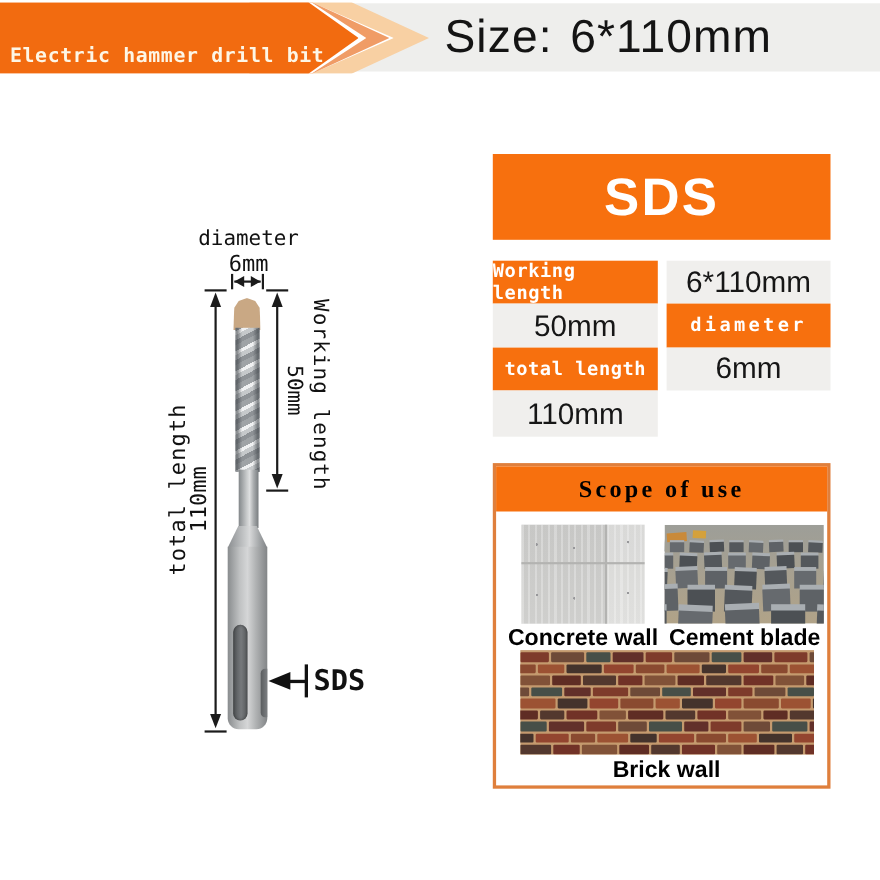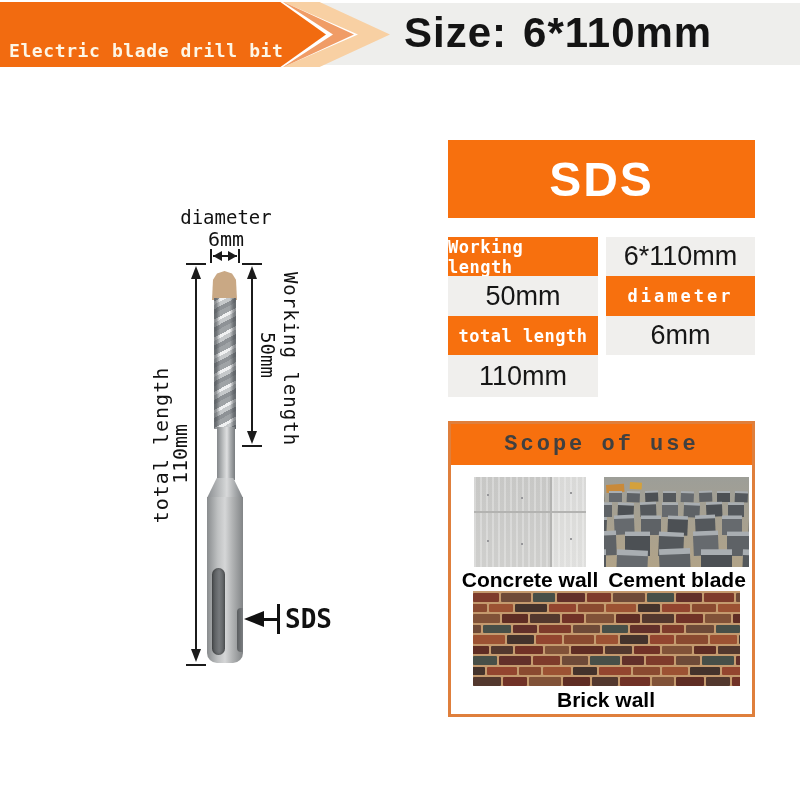--- a/index.html
+++ b/index.html
@@ -20,21 +20,21 @@
     clip-path:polygon(0 0,85% 0,100% 50%,85% 100%,0 100%);}
   .banner-main{position:absolute;left:0;top:2px;width:326px;height:65px;background:#f26b10;
     clip-path:polygon(0 0,86% 0,100% 50%,86% 100%,0 100%);
     color:#fdf6e6;padding:2px 0 0 9px;box-sizing:border-box;}
   .banner-row1{display:flex;align-items:baseline;gap:9px;height:34px;}
   .banner-brand{font-family:"DejaVu Sans Mono",monospace;font-weight:bold;font-size:31px;color:#171411;letter-spacing:1px;}
   .banner-sub{font-family:"DejaVu Sans Mono",monospace;font-weight:bold;font-size:18px;letter-spacing:.5px;}
   .banner-row2{font-family:"DejaVu Sans Mono",monospace;font-weight:bold;font-size:18px;letter-spacing:.6px;margin-top:2px;}
 
   .size-title{position:absolute;left:404px;top:9px;display:flex;gap:16px;
-    font-weight:bold;font-size:42px;color:#141414;letter-spacing:1px;text-align:center;}
+    font-weight:normal;font-size:42px;color:#141414;letter-spacing:1px;text-align:center;}
 
   
   .bit-tip{position:absolute;left:212px;top:271px;width:25px;height:29px;
     clip-path:polygon(50% 0,80% 9%,96% 30%,100% 100%,0 100%,4% 30%,20% 9%);
     background:
       radial-gradient(circle 3px at 30% 35%,rgba(90,70,50,.55) 40%,transparent 70%),
       radial-gradient(circle 2px at 65% 60%,rgba(90,70,50,.5) 40%,transparent 70%),
       radial-gradient(circle 2px at 45% 80%,rgba(120,95,70,.5) 40%,transparent 70%),
       linear-gradient(90deg,#a08463 0%,#dcc6ab 30%,#e6d4bc 50%,#c8a985 75%,#97causes 100%);
     background-color:#c9a884;}
@@ -78,21 +78,21 @@
   .cell{display:flex;align-items:center;justify-content:center;}
   .cell-h{background:#f7700e;color:#fff;font-family:"DejaVu Sans Mono",monospace;font-weight:bold;font-size:17px;}
   .ls-wide{letter-spacing:5px;}
   .ls-narrow{letter-spacing:.5px;}
   .cell-v{background:#f0efed;color:#161616;font-size:27px;}
 
   .scope{position:absolute;left:448px;top:421px;width:307px;height:296px;
     border:3px solid #df7f3c;box-sizing:border-box;background:#fff;}
   .scope-header{position:absolute;left:0;top:0;width:100%;height:41px;background:#f7700e;
     display:flex;align-items:center;justify-content:center;
-    color:#404040;font-family:Liberation Mono, monospace;font-weight:bold;font-size:22px;letter-spacing:3px;}
+    color:#000000;font-family:Liberation Serif, serif;font-weight:bold;font-size:22px;letter-spacing:3px;}
   .scope-label{position:absolute;color:#000000;font-size:21px;font-weight:600;text-align:center;}
 
   .img-concrete{position:absolute;left:23px;top:53px;width:112px;height:90px;
     background:
       radial-gradient(circle 1.6px at 14px 18px,#97979a 60%,transparent 75%),
       radial-gradient(circle 1.6px at 48px 21px,#97979a 60%,transparent 75%),
       radial-gradient(circle 1.6px at 97px 16px,#97979a 60%,transparent 75%),
       radial-gradient(circle 1.6px at 14px 64px,#97979a 60%,transparent 75%),
       radial-gradient(circle 1.6px at 48px 67px,#97979a 60%,transparent 75%),
       radial-gradient(circle 1.6px at 97px 62px,#97979a 60%,transparent 75%),
@@ -117,21 +117,21 @@
   <div class="topstrip"></div>
 
   <div>
     <div class="chev chev-light"></div>
     <div class="chev chev-mid-outline"></div>
     <div class="chev chev-mid"></div>
     <div class="banner-outline"></div>
     <div class="banner-main">
       <div class="banner-row1">
       </div>
-      <div class="banner-row2">Electric blade drill bit</div>
+      <div class="banner-row2">Electric hammer drill bit</div>
     </div>
   </div>
 
   <div class="size-title">
     <span>Size:</span>
     <span>6*110mm</span>
   </div>
 
   <div>
     <div class="bit-tip"></div>

